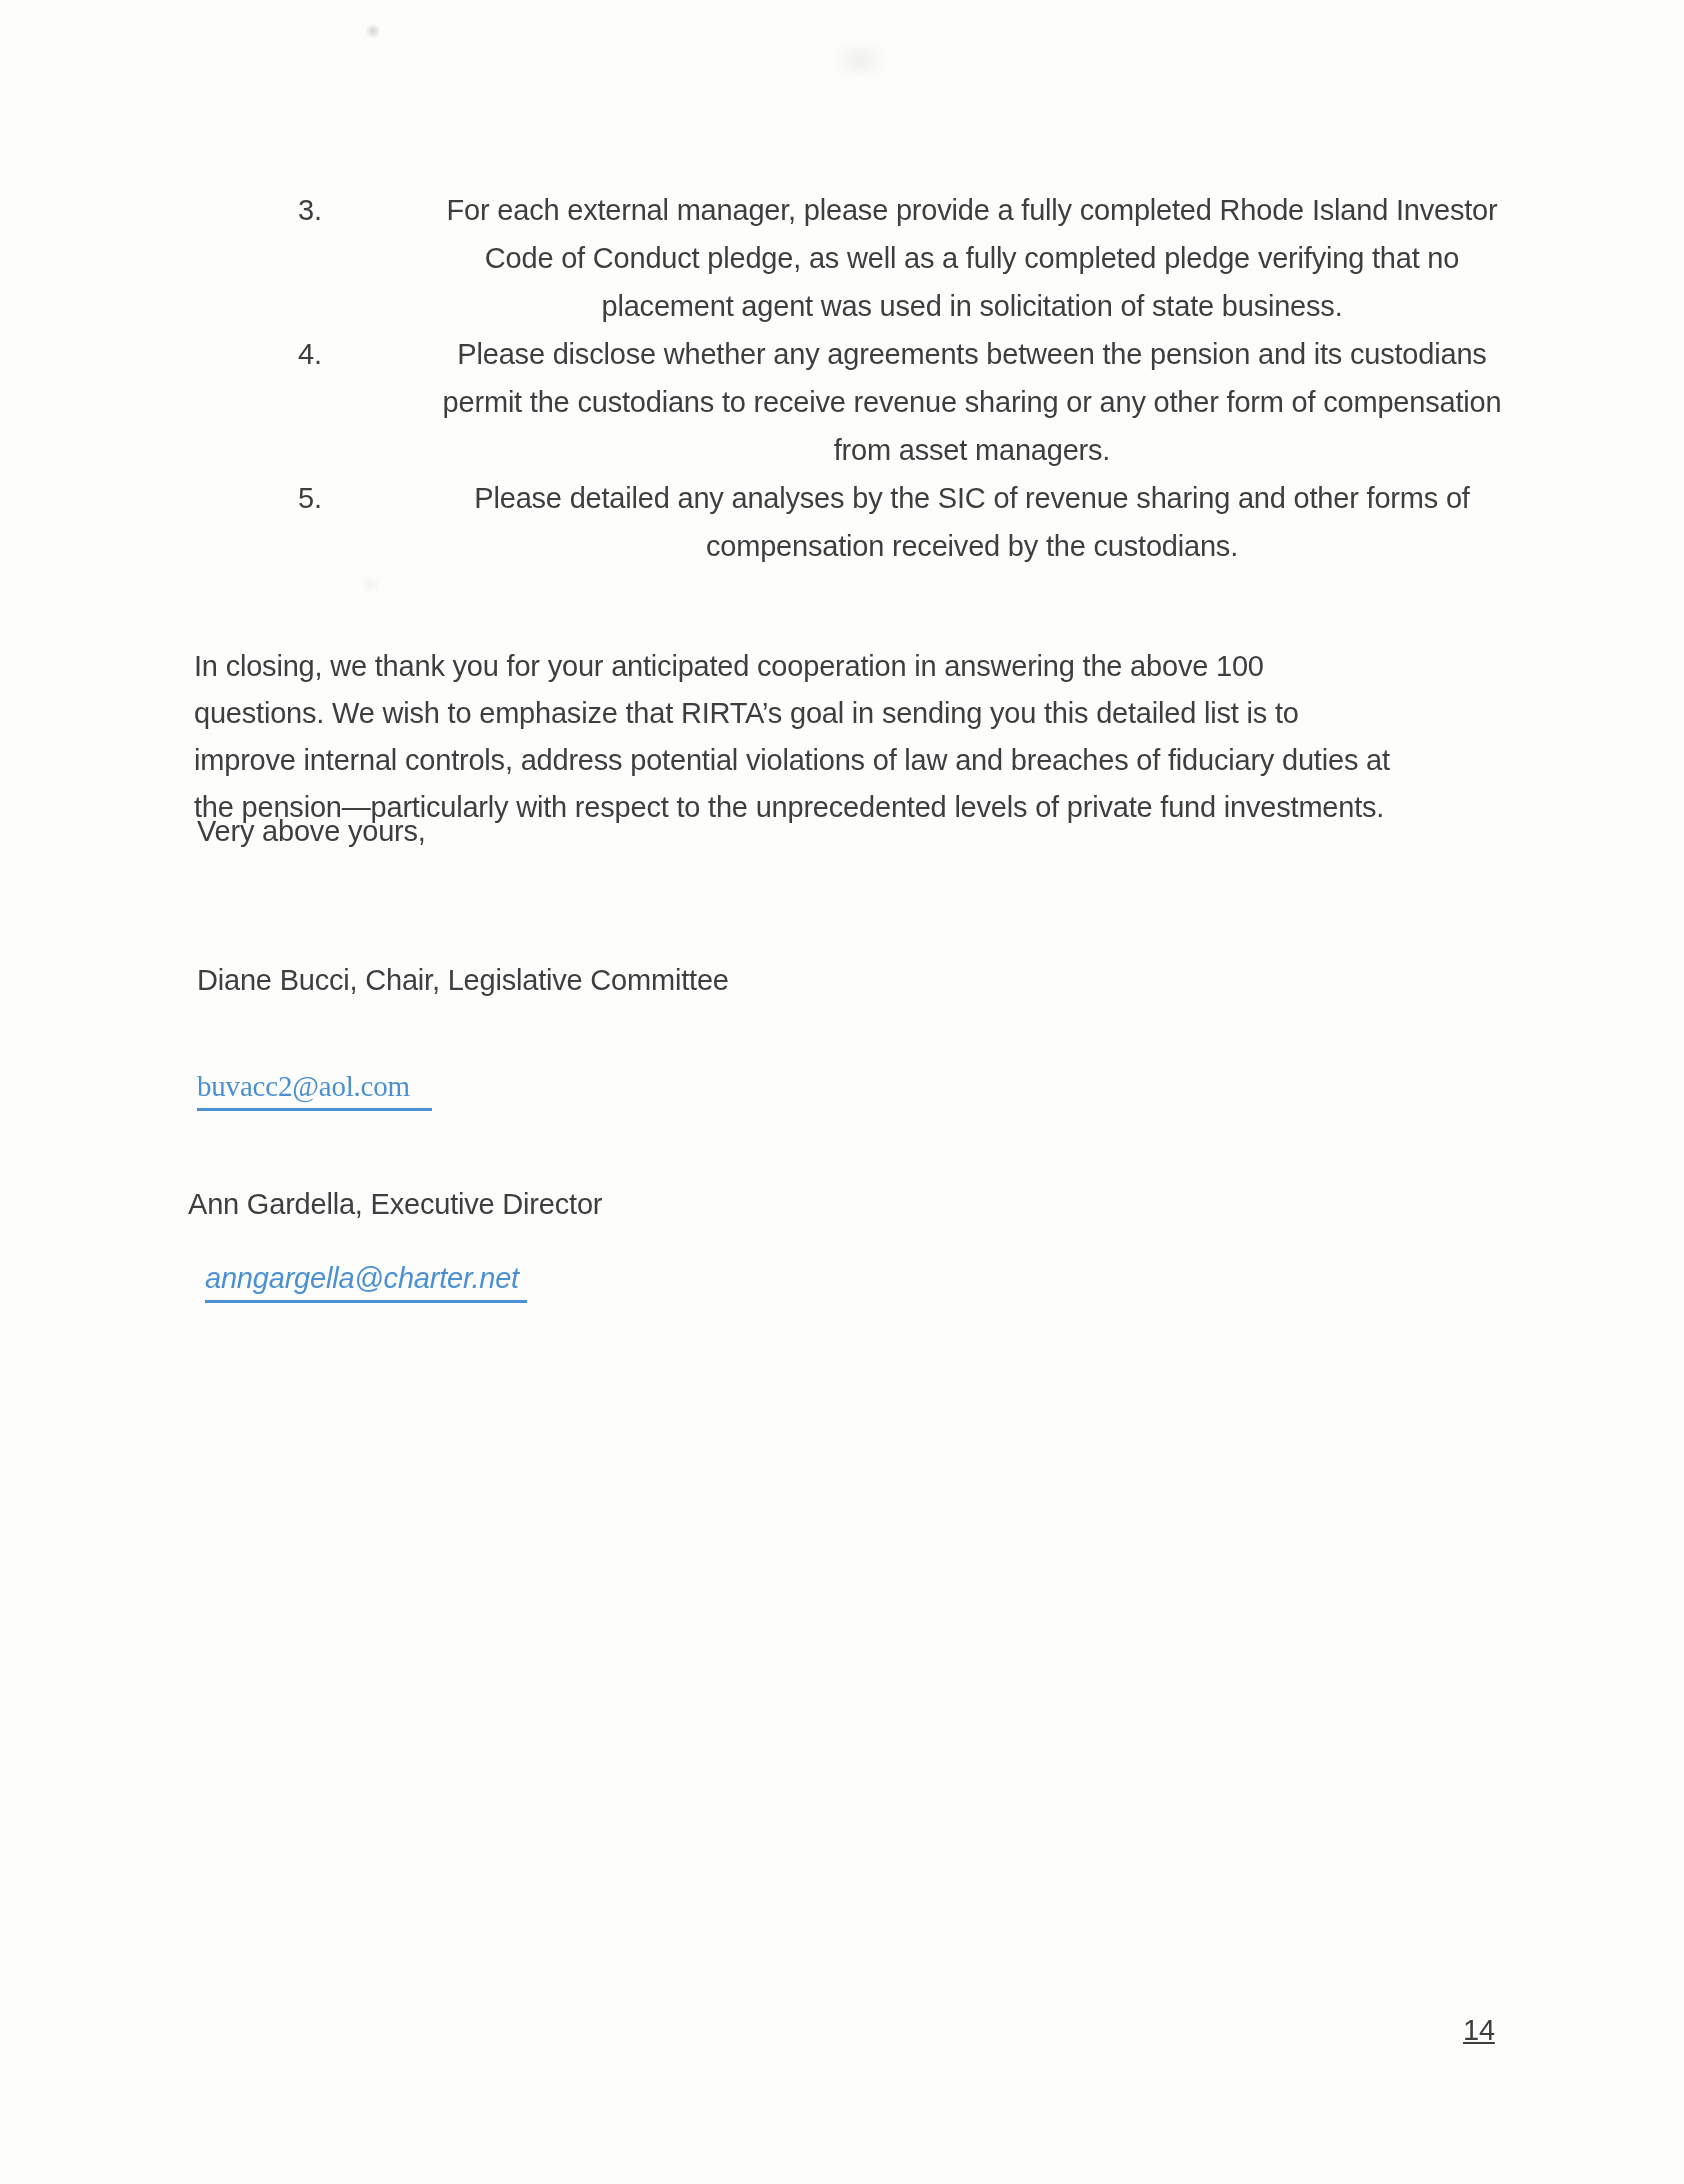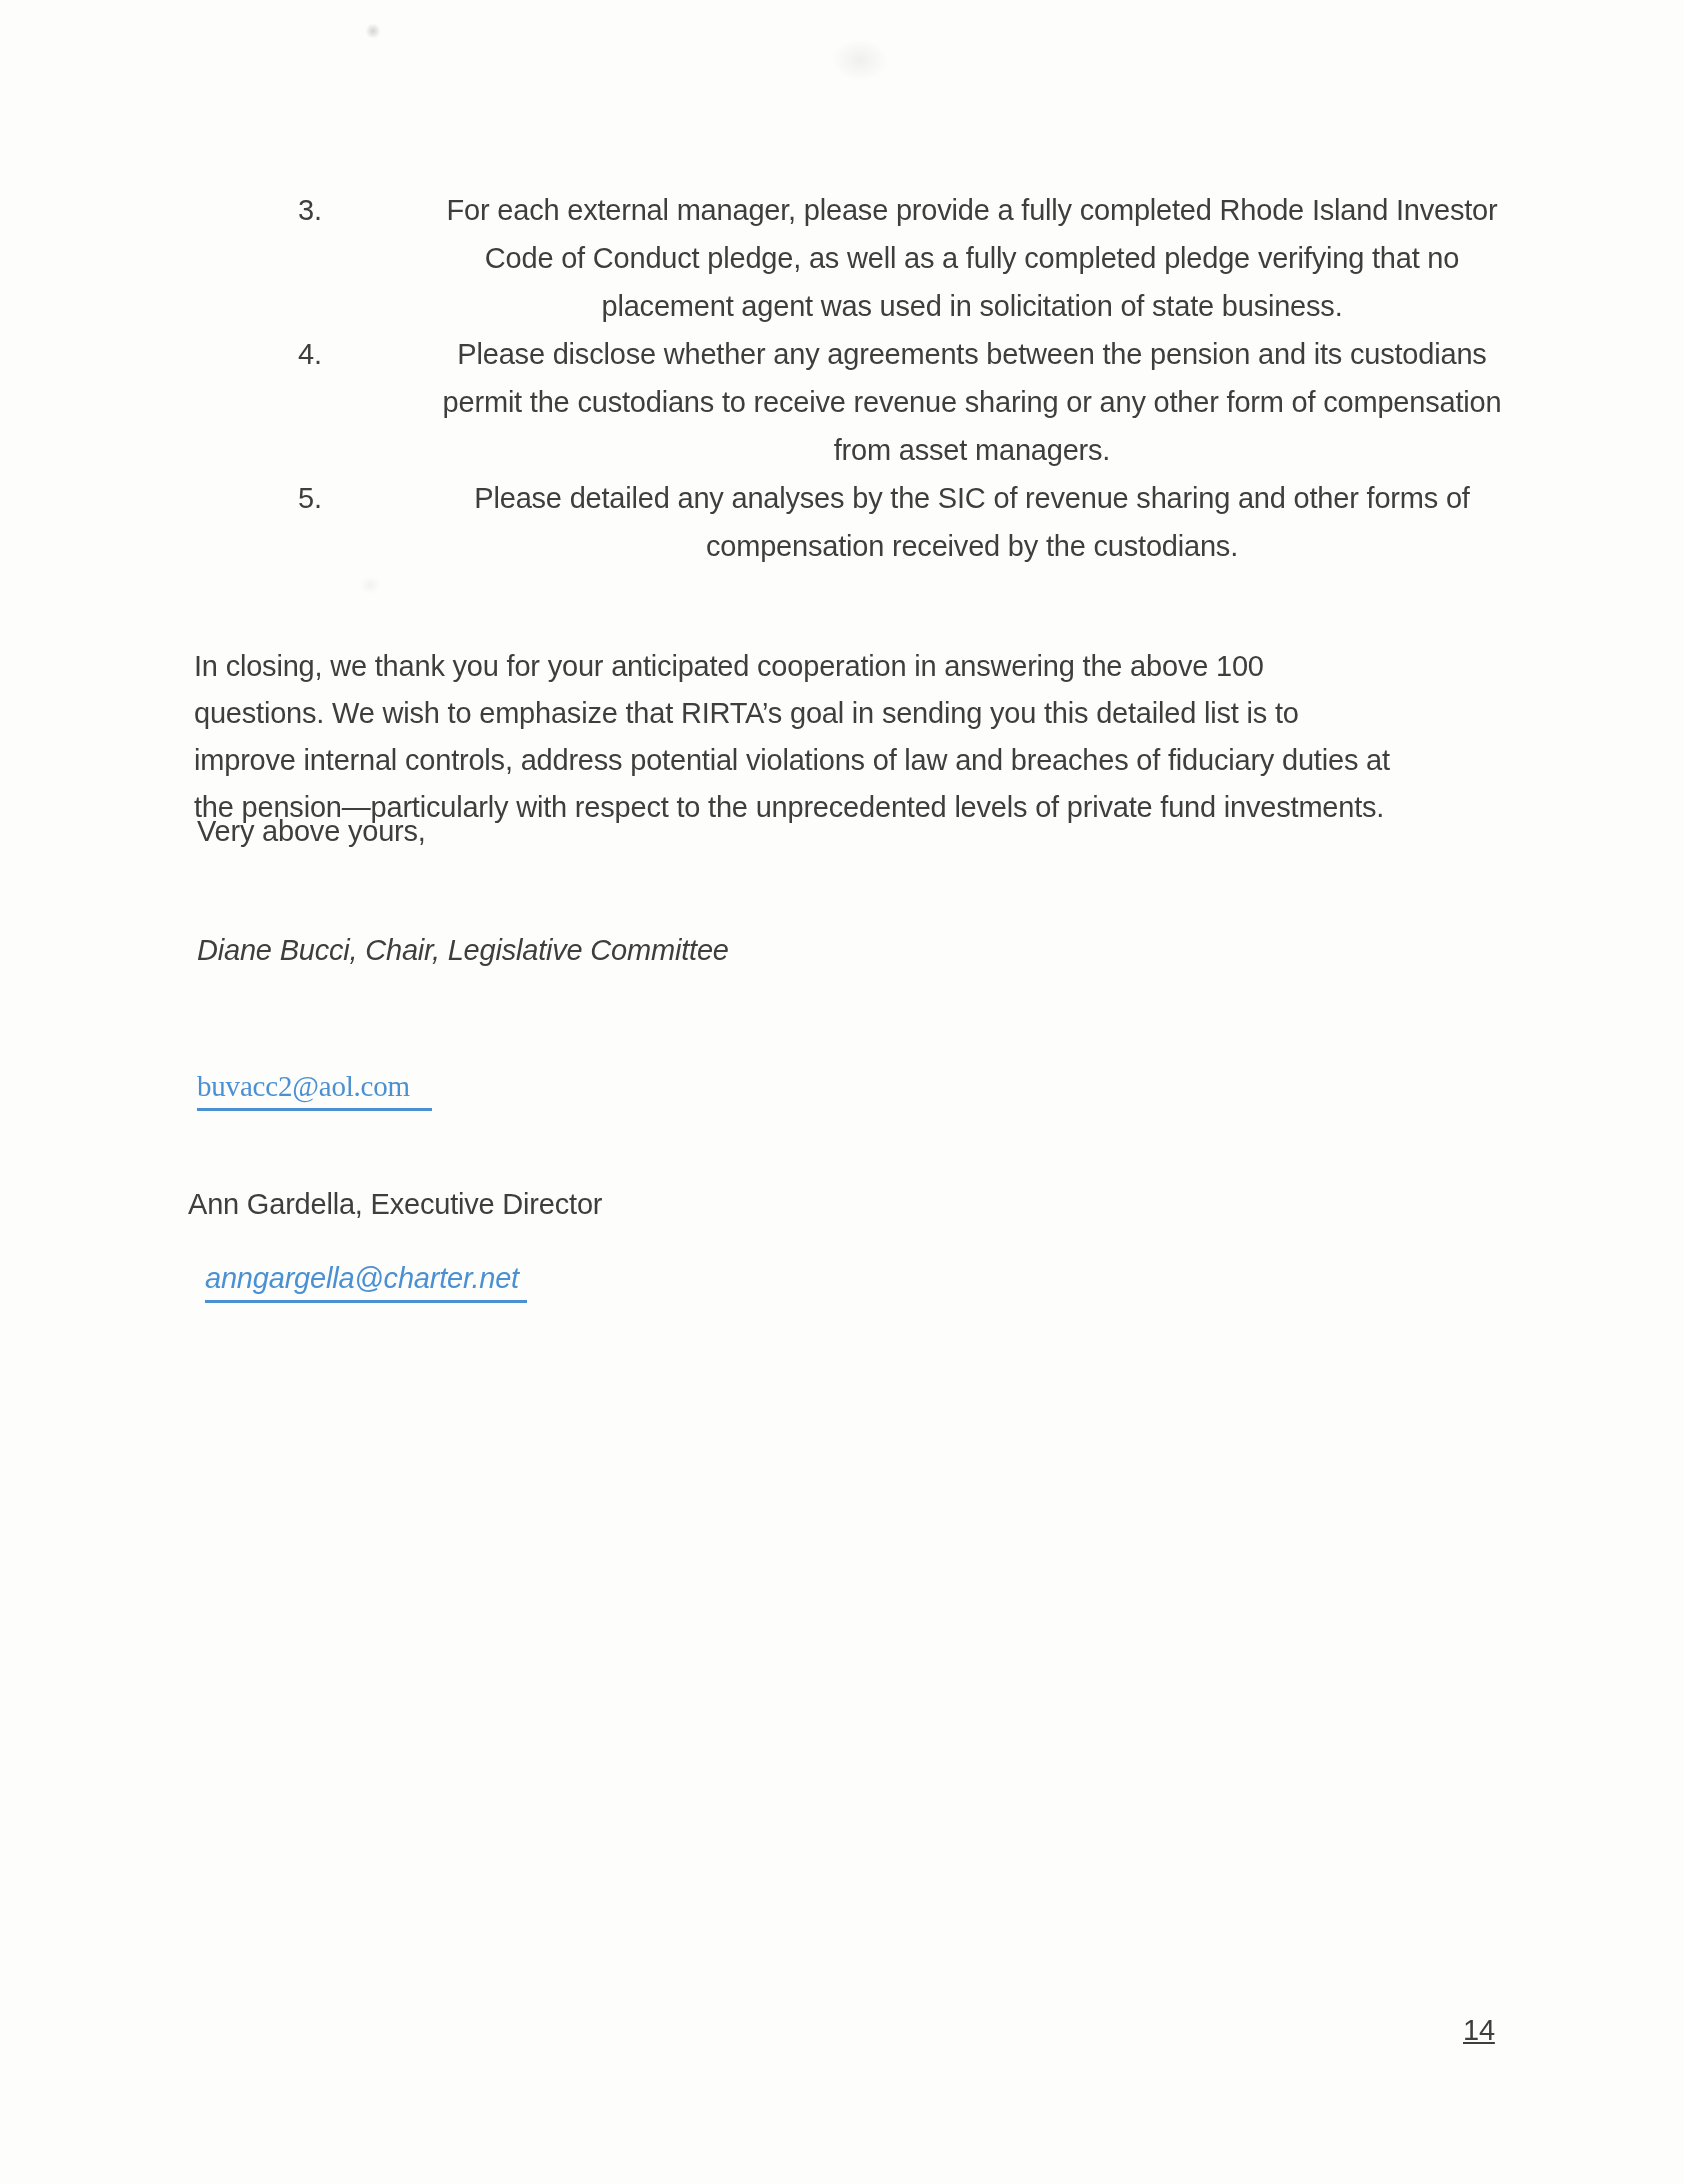--- a/index.html
+++ b/index.html
@@ -16,21 +16,21 @@
   }
   .numbered-list { position: absolute; left: 298px; top: 186px; }
   .list-item { display: flex; line-height: 48px; }
   .list-item .num { flex: 0 0 49px; width: 49px; }
   .list-item .itext { white-space: pre-line; width: 1250px; text-align: center; }
   .closing-paragraph {
     position: absolute; left: 194px; top: 615px;
     width: 1450px; line-height: 47px; white-space: pre-line; margin-top: 28px;
   }
   .valediction { position: absolute; left: 197px; top: 808px; line-height: 47px; }
-  .sig-name-0 { position: absolute; left: 197px; top: 927px; line-height: 47px; font-style: italic; }
+  .sig-name-0 { position: absolute; left: 197px; top: 957px; line-height: 47px; }
   .sig-name-1 { position: absolute; left: 188px; top: 1181px; line-height: 47px; }
   .email-link {
     line-height: 44px;
     color: var(--link-color, #4a90d2);
     text-decoration: none;
     border-bottom: 3px solid var(--link-color, #4a90d2);
     display: inline-block;
   }
   .email-0 { position: absolute; left: 197px; top: 1064px; padding-right: 22px; font-family: Liberation Serif, serif; }
   .email-1 { position: absolute; left: 205px; top: 1256px; padding-right: 8px; font-style: italic; }

